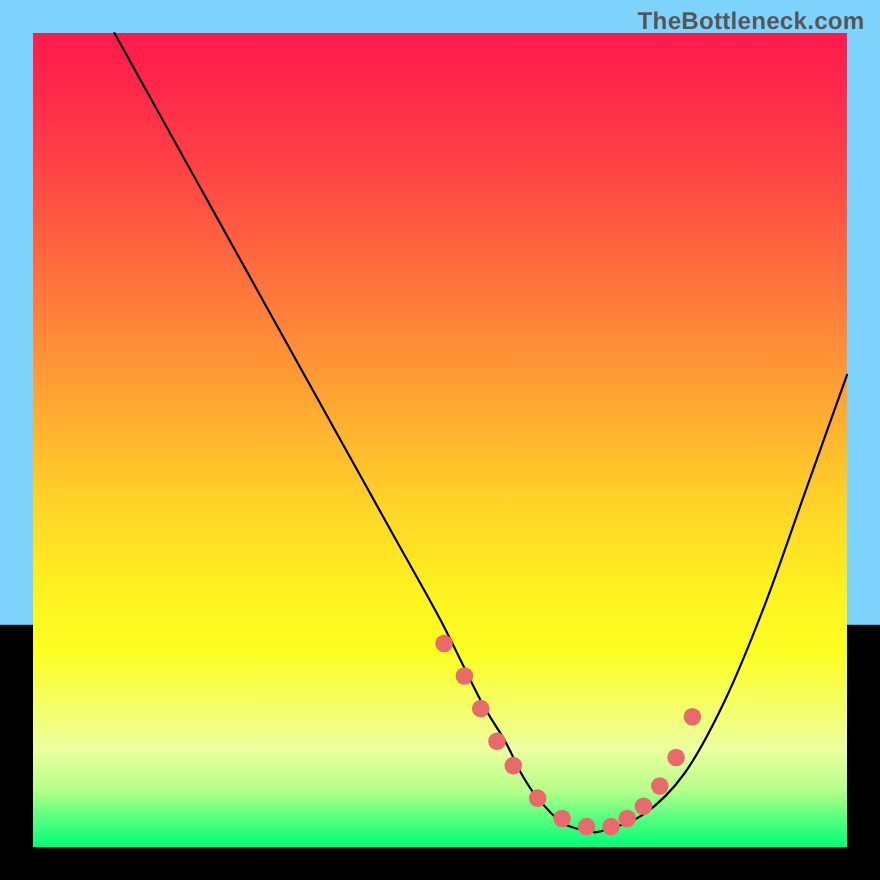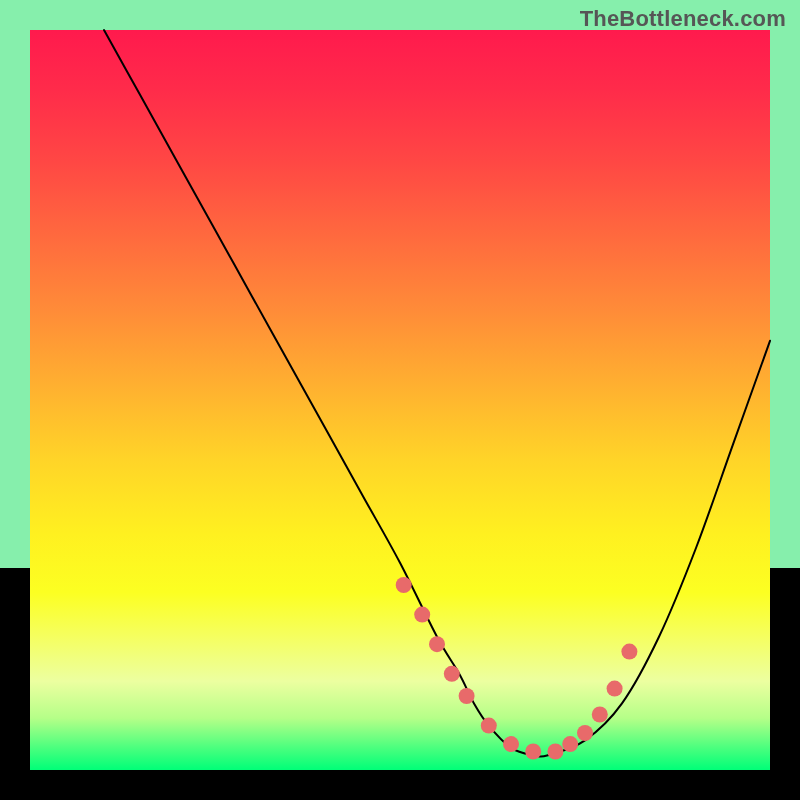--- a/index.html
+++ b/index.html
@@ -1,21 +1,21 @@
 <!DOCTYPE html>
 <html><head>
 <meta charset="utf-8">
 <style>
   * { margin: 0; padding: 0; box-sizing: border-box; }
   html, body { width: 800px; height: 800px; overflow: hidden; background: #000; }
   .chart-container {
     position: relative;
     width: 800px;
     height: 568px;
-    background: #86efac;
+    background: #7dd3fc;
   }
   .plot-area {
     position: absolute;
     left: 30px;
     top: 30px;
     width: 740px;
     height: 740px;
     background: linear-gradient(to bottom,
       #ff1a4d 0%,
       #ff2b4a 8%,

